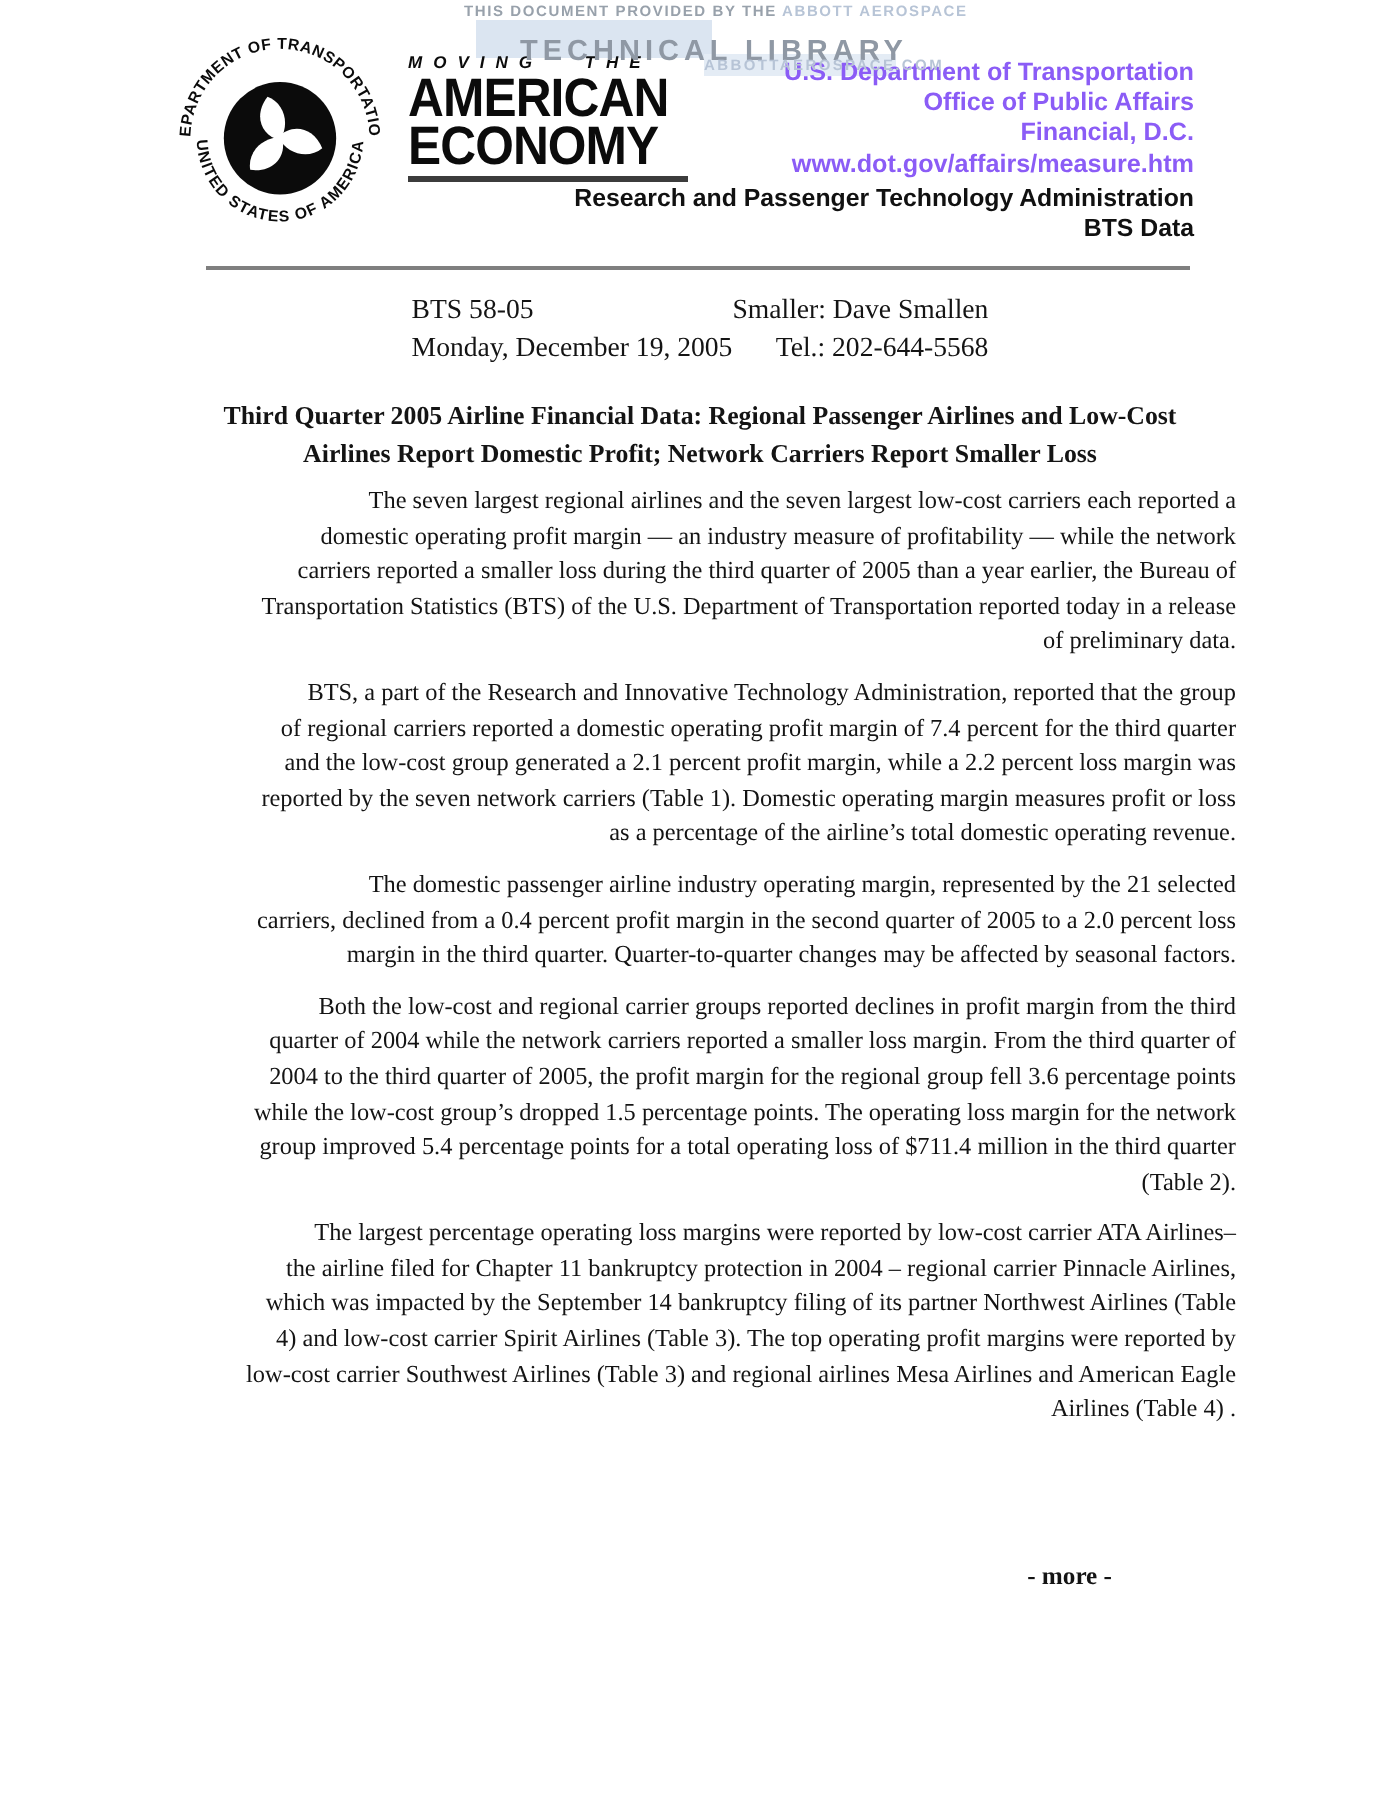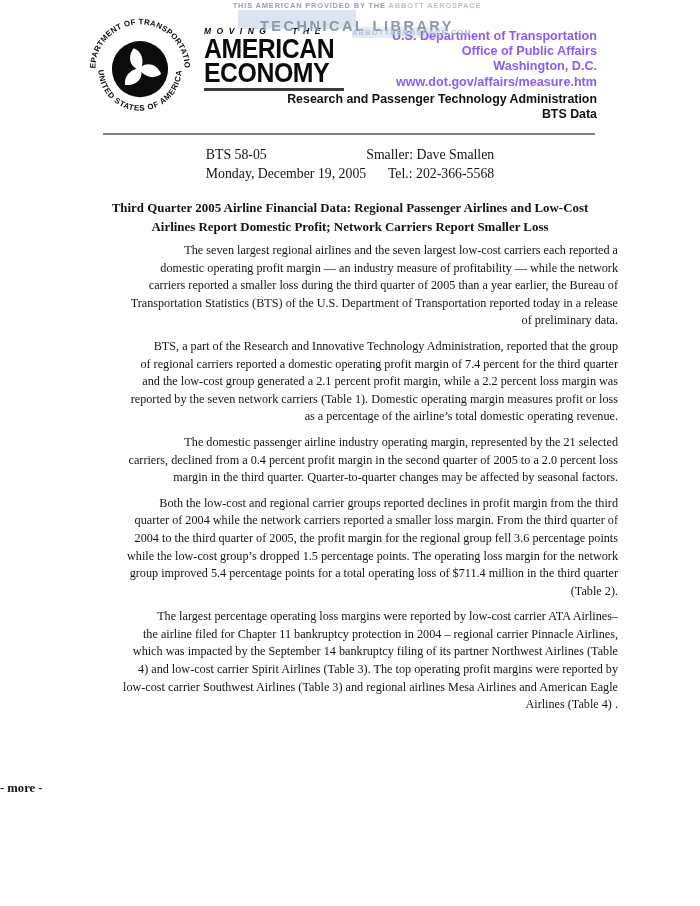--- a/index.html
+++ b/index.html
@@ -162,34 +162,34 @@
   .body-text p {
     text-indent: 30px;
     margin-bottom: 8px;
   }
 
   
   .more-marker {
     position: absolute;
     left: 0; top: 781px;
     width: 556px;
-    text-align: left;
+    text-align: right;
     font-weight: bold;
     font-size: 12.6px;
   }
 </style>
 </head>
 <body>
 
 <div class="page">
 
   <div class="wm-box"></div>
   <div class="wm-box2"></div>
   <div class="watermark">
-    <div class="wm-line1"><span>THIS AMERICAN PROVIDED BY THE </span><span class="wm-brand">ABBOTT AEROSPACE</span></div>
+    <div class="wm-line1"><span>THIS DOCUMENT PROVIDED BY THE </span><span class="wm-brand">ABBOTT AEROSPACE</span></div>
     <div class="wm-line2">TECHNICAL LIBRARY</div>
     <div class="wm-line3">ABBOTTAEROSPACE.COM</div>
   </div>
 
   <svg class="seal" viewBox="0 0 100 100">
     <defs>
       <path id="arcTop" d="M 7,53 A 43,43 0 0 1 93,53" fill="none"></path>
       <path id="arcBot" d="M 10,53 A 40,40 0 0 0 90,53" fill="none"></path>
     </defs>
     <circle cx="50" cy="53" r="27" fill="#0b0b0b"></circle>
@@ -209,38 +209,38 @@
   <div class="logo">
     <div class="logo-tagline">MOVING THE</div>
     <div class="logo-word">AMERICAN</div>
     <div class="logo-word">ECONOMY</div>
     <div class="logo-underline"></div>
   </div>
 
   <div class="hdr-address">
     <div>U.S. Department of Transportation</div>
     <div>Office of Public Affairs</div>
-    <div>Washington, D.C.</div>
+    <div>Financial, D.C.</div>
     <div>www.dot.gov/affairs/measure.htm</div>
   </div>
   <div class="hdr-agency">
     <div>Research and Passenger Technology Administration</div>
     <div>BTS Data</div>
   </div>
 
   <div class="rule"></div>
 
   <div class="release-row">
     <div class="release-left">
       <div>BTS 58-05</div>
       <div>Monday, December 19, 2005</div>
     </div>
     <div class="release-right">
       <div>Smaller: Dave Smallen</div>
-      <div>Tel.: 202-366-5568</div>
+      <div>Tel.: 202-644-5568</div>
     </div>
   </div>
 
   <div class="doc-title">Third Quarter 2005 Airline Financial Data: Regional Passenger Airlines and Low-Cost Airlines Report Domestic Profit; Network Carriers Report Smaller Loss</div>
 
   <div class="body-text">
     <p>The seven largest regional airlines and the seven largest low-cost carriers each reported a domestic operating profit margin — an industry measure of profitability — while the network carriers reported a smaller loss during the third quarter of 2005 than a year earlier, the Bureau of Transportation Statistics (BTS) of the U.S. Department of Transportation reported today in a release of preliminary data.</p>
     <p>BTS, a part of the Research and Innovative Technology Administration, reported that the group of regional carriers reported a domestic operating profit margin of 7.4 percent for the third quarter and the low-cost group generated a 2.1 percent profit margin, while a 2.2 percent loss margin was reported by the seven network carriers (Table 1). Domestic operating margin measures profit or loss as a percentage of the airline’s total domestic operating revenue.</p>
     <p>The domestic passenger airline industry operating margin, represented by the 21 selected carriers, declined from a 0.4 percent profit margin in the second quarter of 2005 to a 2.0 percent loss margin in the third quarter.  Quarter-to-quarter changes may be affected by seasonal factors.</p>
     <p>Both the low-cost and regional carrier groups reported declines in profit margin from the third quarter of 2004 while the network carriers reported a smaller loss margin. From the third quarter of 2004 to the third quarter of 2005, the profit margin for the regional group fell 3.6 percentage points while the low-cost group’s dropped 1.5 percentage points. The operating loss margin for the network group improved 5.4 percentage points for a total operating loss of $711.4 million in the third quarter (Table 2).</p>

